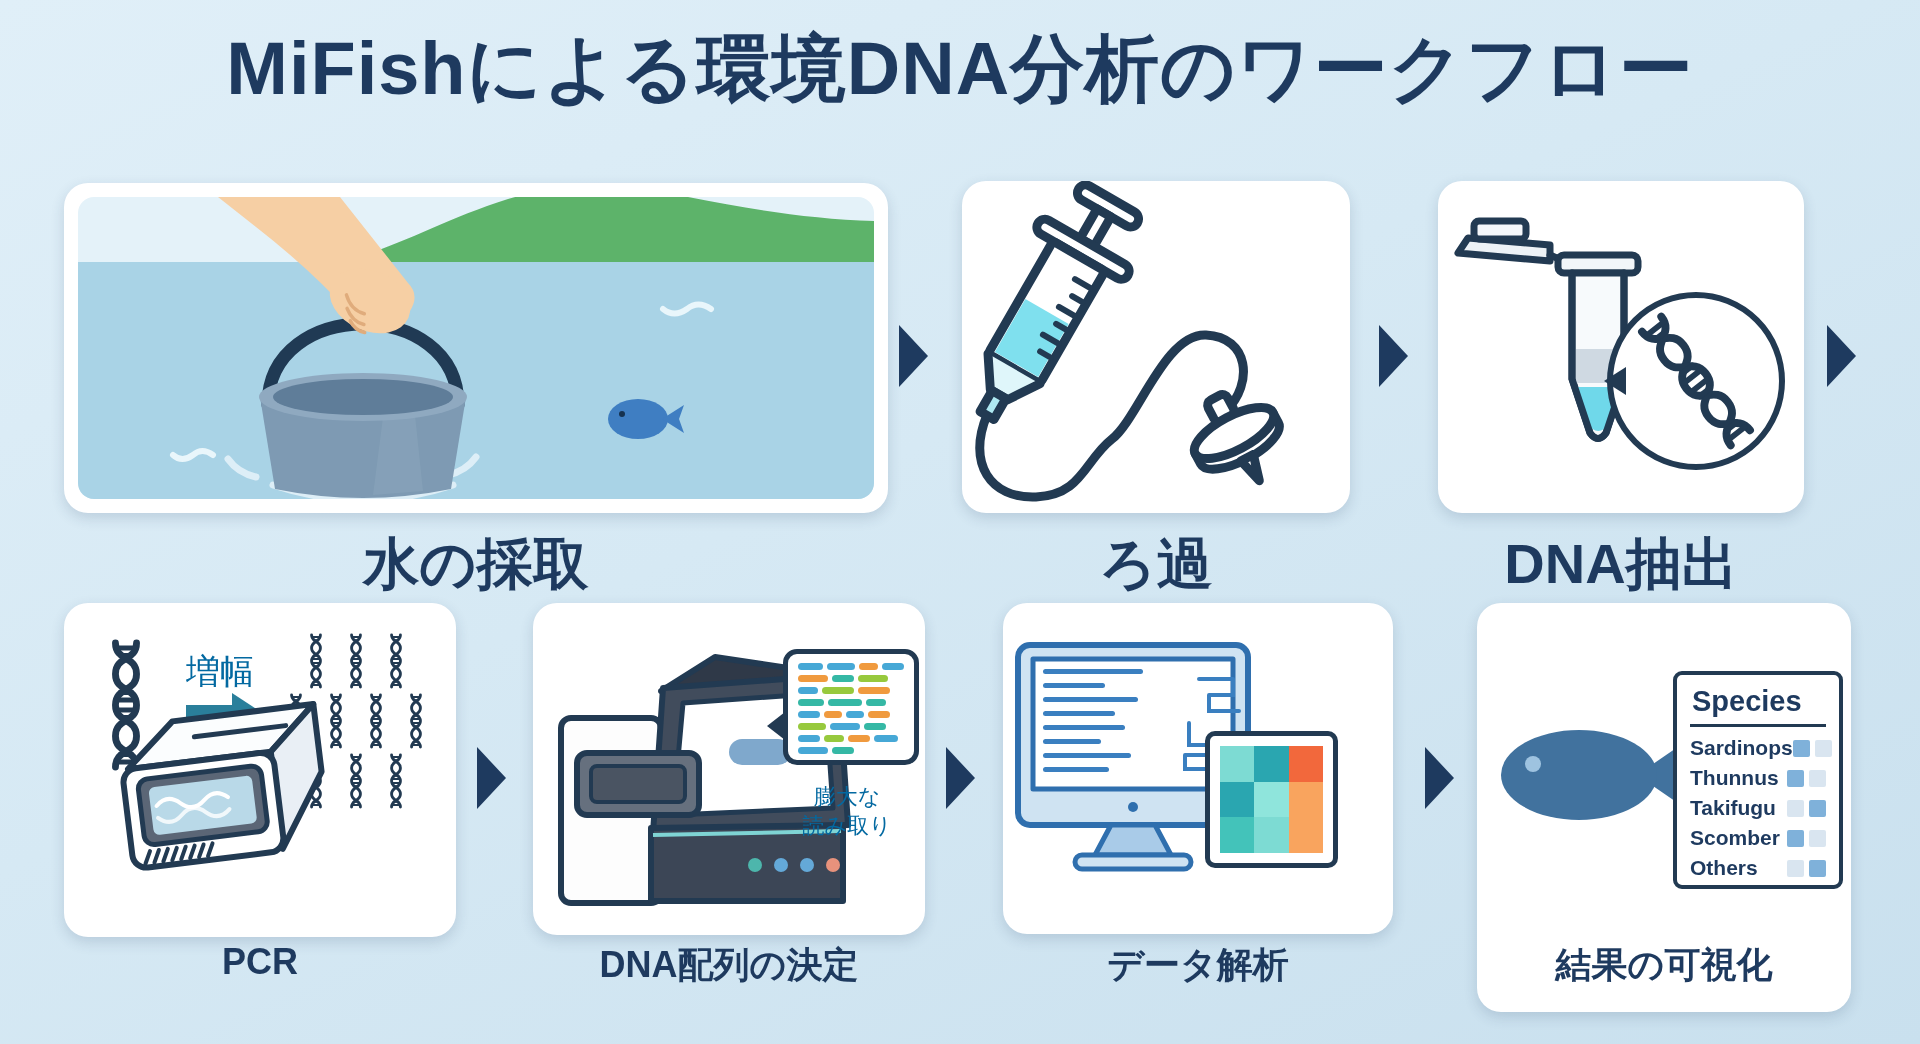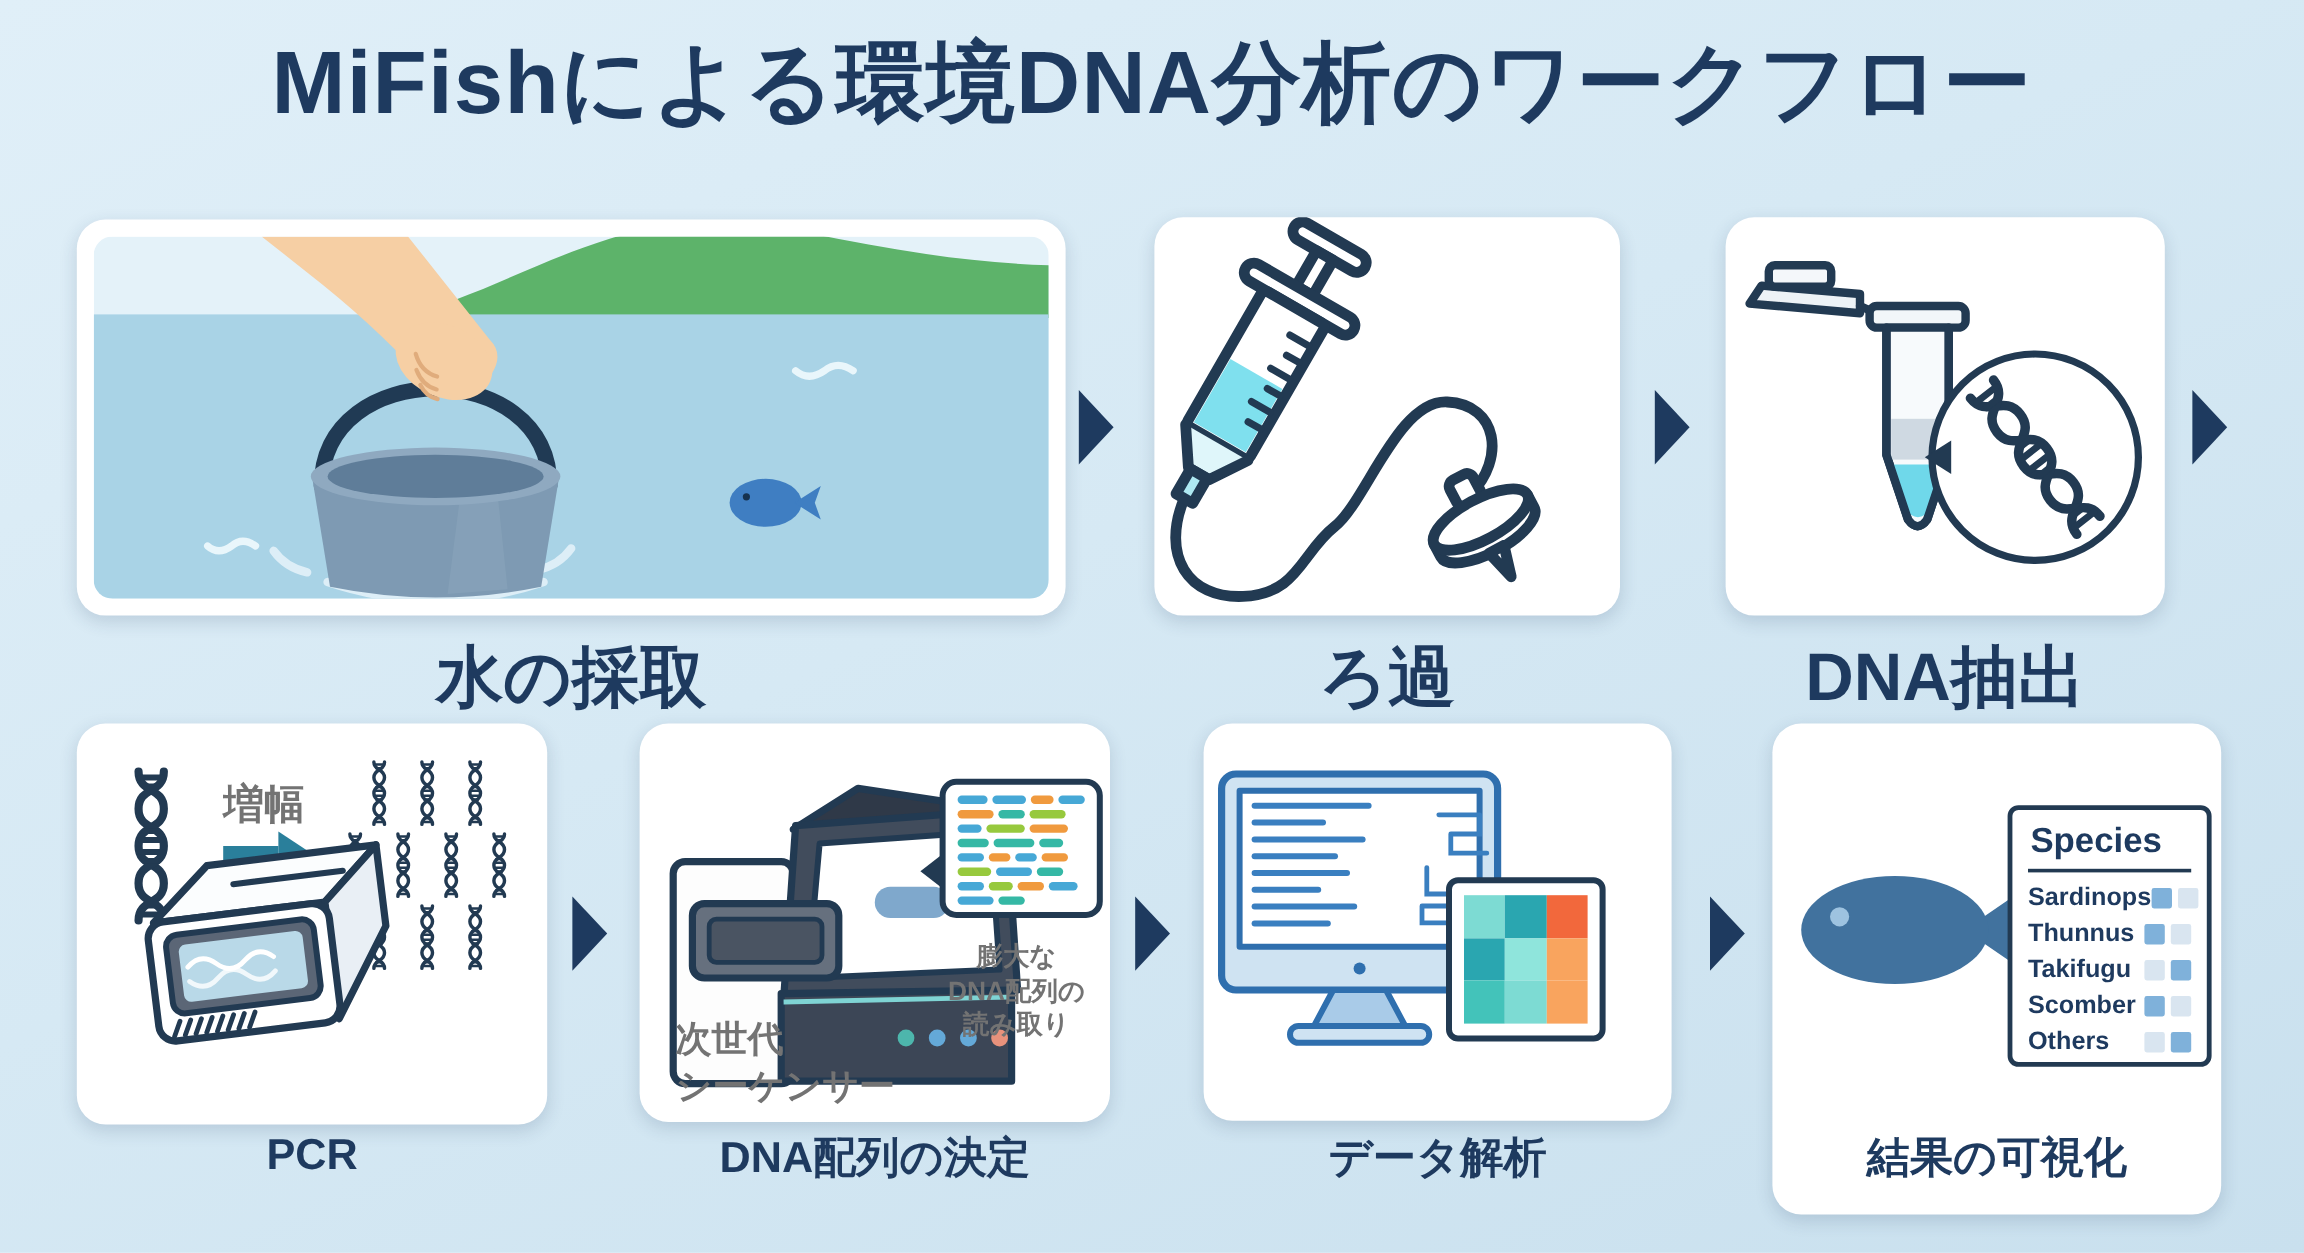--- a/index.html
+++ b/index.html
@@ -22,21 +22,21 @@
   .row1-label{top:527px;font-size:56px;}
   .row2-label{top:941px;font-size:36px;}
   .flow-arrow{
     position:absolute;width:0;height:0;
     border-top:31px solid transparent;border-bottom:31px solid transparent;
     border-left:29px solid #1e3a5f;
   }
   .scene{position:absolute;inset:14px;border-radius:16px;overflow:hidden;}
   .panel svg{display:block;}
   .abs{position:absolute;}
-  .cap{font-weight:700;color:#737373;line-height:1.3;}
+  .cap{font-weight:400;color:#0369a1;line-height:1.3;}
   
   .bubble{
     position:absolute;left:250px;top:46px;width:136px;height:116px;
     background:#fff;border:5px solid #223a52;border-radius:14px;
     padding:9px 10px;box-sizing:border-box;
   }
   .bubble-tail{
     position:absolute;left:-21px;top:58px;width:0;height:0;
     border-top:14px solid transparent;border-bottom:14px solid transparent;
     border-right:18px solid #223a52;
@@ -307,27 +307,22 @@
         <span class="seq-bar" style="width: 22px; background: rgb(70, 168, 214);"></span>
         <span class="seq-bar" style="width: 20px; background: rgb(151, 201, 61);"></span>
         <span class="seq-bar" style="width: 22px; background: rgb(240, 154, 62);"></span>
         <span class="seq-bar" style="width: 24px; background: rgb(70, 168, 214);"></span>
       </div>
       <div class="seq-row">
         <span class="seq-bar" style="width: 30px; background: rgb(70, 168, 214);"></span>
         <span class="seq-bar" style="width: 22px; background: rgb(53, 184, 165);"></span>
       </div>
     </div>
-  <div class="abs cap" style="left:30px;top:244px;font-size:30px;">
-    <div>次世代</div>
-    <div>シーケンサー</div>
-  </div>
   <div class="abs cap" style="left:236px;top:180px;width:156px;text-align:center;font-size:22px;">
     <div>膨大な</div>
-    <div>DNA配列の</div>
     <div>読み取り</div>
   </div>
 </div>
 
 <div class="panel" style="left:1003px;top:603px;width:390px;height:331px;">
   <svg width="390" height="331" viewBox="0 0 390 331" style="position:absolute;left:0;top:0;">
     <g stroke="#2f6fae" stroke-linejoin="round">
       <rect x="15" y="42" width="230" height="180" rx="12" fill="#cfe3f2" stroke-width="6"></rect>
       <rect x="30" y="56" width="200" height="130" fill="#ffffff" stroke-width="5"></rect>
       <circle cx="130" cy="204" r="5" fill="#2f6fae" stroke="none"></circle>

